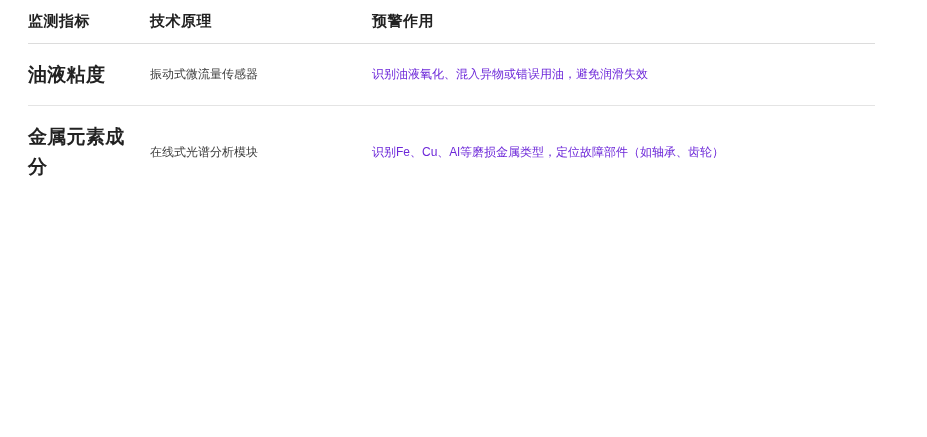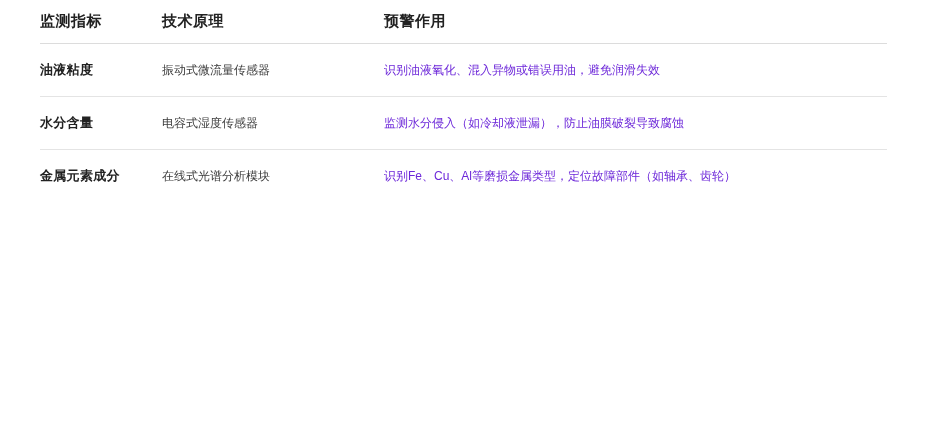--- a/index.html
+++ b/index.html
@@ -8,21 +8,21 @@
     background: #ffffff;
   }
   body {
     width: 927px;
     height: 437px;
     font-family: "Liberation Sans", sans-serif;
     color: #333333;
     overflow: hidden;
   }
   .table-wrap {
-    padding: 0 40px;
+    padding: 0 28px;
     box-sizing: border-box;
     width: 927px;
   }
   table.spec-table {
     width: 847px;
     border-collapse: collapse;
     table-layout: fixed;
   }
   table.spec-table col.c1 { width: 122px; }
   table.spec-table col.c2 { width: 222px; }
@@ -45,21 +45,21 @@
     border-bottom: 1px solid #e4e4e4;
     vertical-align: middle;
     line-height: 1.55;
   }
   table.spec-table tbody tr:last-child td {
     border-bottom: none;
   }
   table.spec-table tbody td.col-metric {
     font-weight: bold;
     color: #222222;
-    font-size: 13px;
+    font-size: 19px;
     letter-spacing: 0.3px;
   }
   table.spec-table tbody td.col-principle {
     color: #3c3c3c;
   }
   table.spec-table tbody td.col-effect {
     color: #6d28d9;
   }
 </style>
 </head>
@@ -79,24 +79,19 @@
         <th>预警作用</th>
       </tr>
     </thead>
     <tbody>
       <tr>
         <td class="col-metric">油液粘度</td>
         <td class="col-principle">振动式微流量传感器</td>
         <td class="col-effect">识别油液氧化、混入异物或错误用油，避免润滑失效</td>
       </tr>
       <tr>
-        <td class="col-metric">水分含量</td>
-        <td class="col-principle">电容式湿度传感器</td>
-        <td class="col-effect">监测水分侵入（如冷却液泄漏），防止油膜破裂导致腐蚀</td>
-      </tr>
-      <tr>
         <td class="col-metric">金属元素成分</td>
         <td class="col-principle">在线式光谱分析模块</td>
         <td class="col-effect">识别Fe、Cu、Al等磨损金属类型，定位故障部件（如轴承、齿轮）</td>
       </tr>
     </tbody>
   </table>
 </div>
 
 </body></html>

